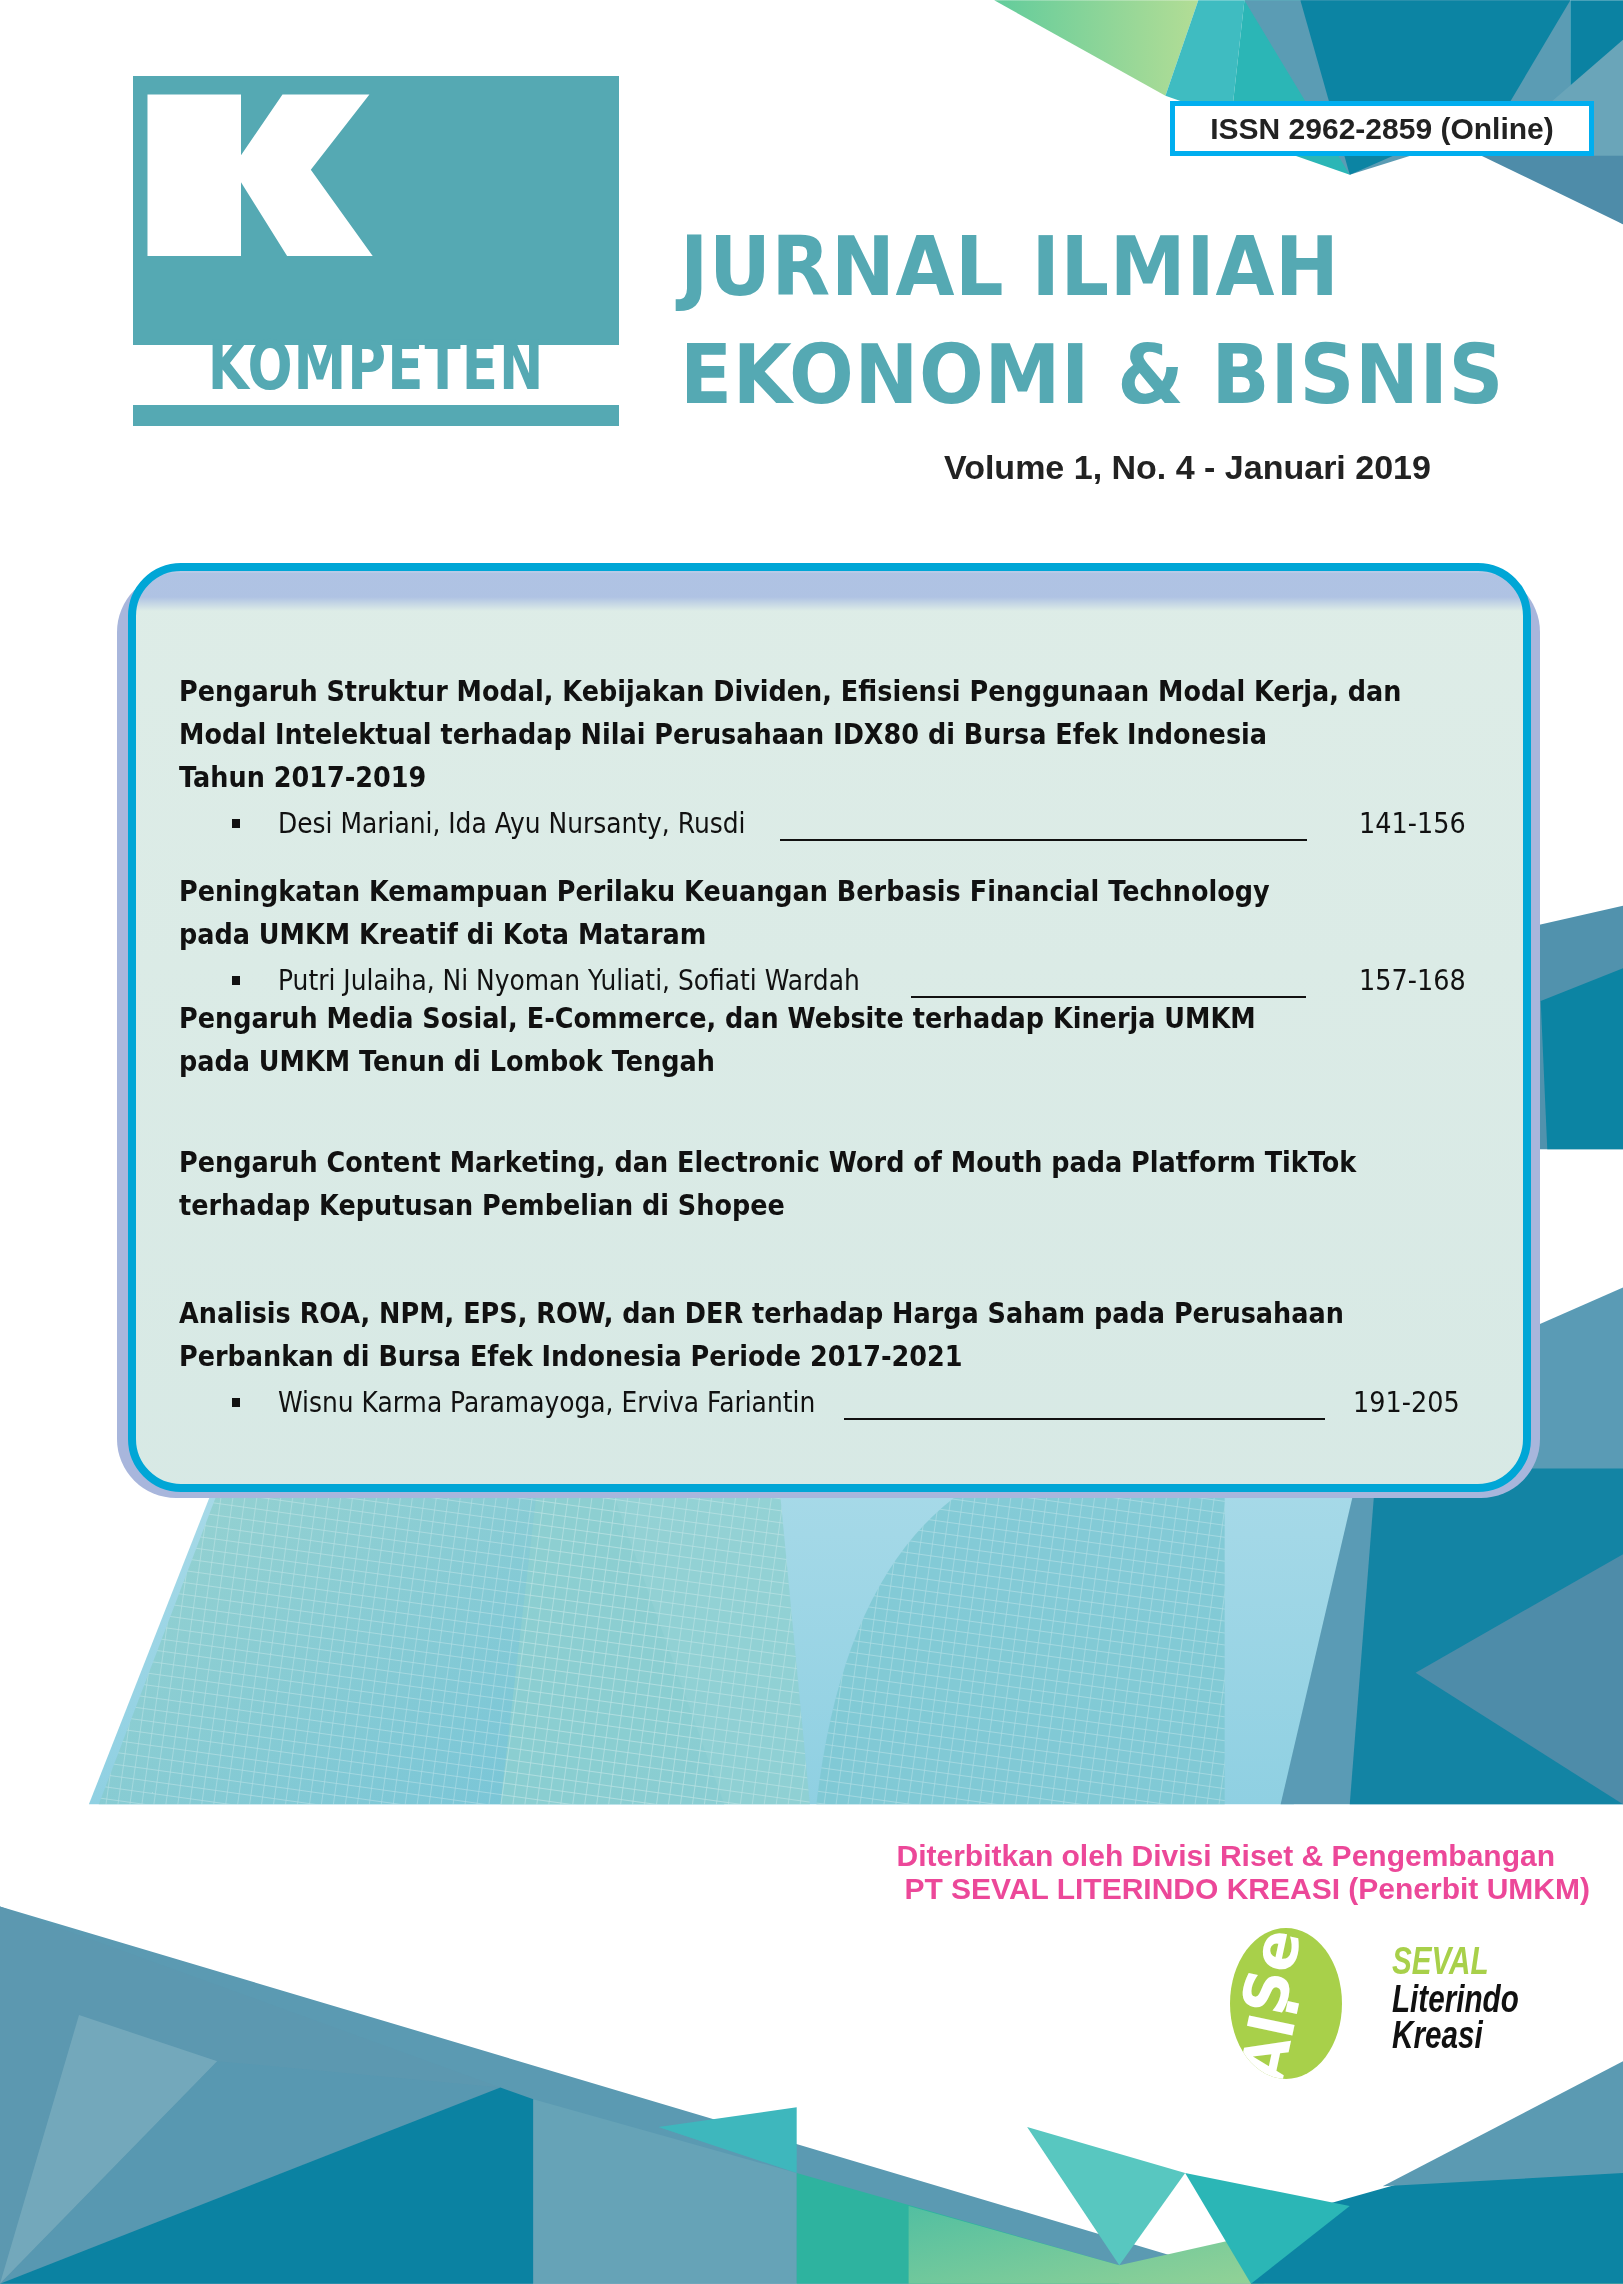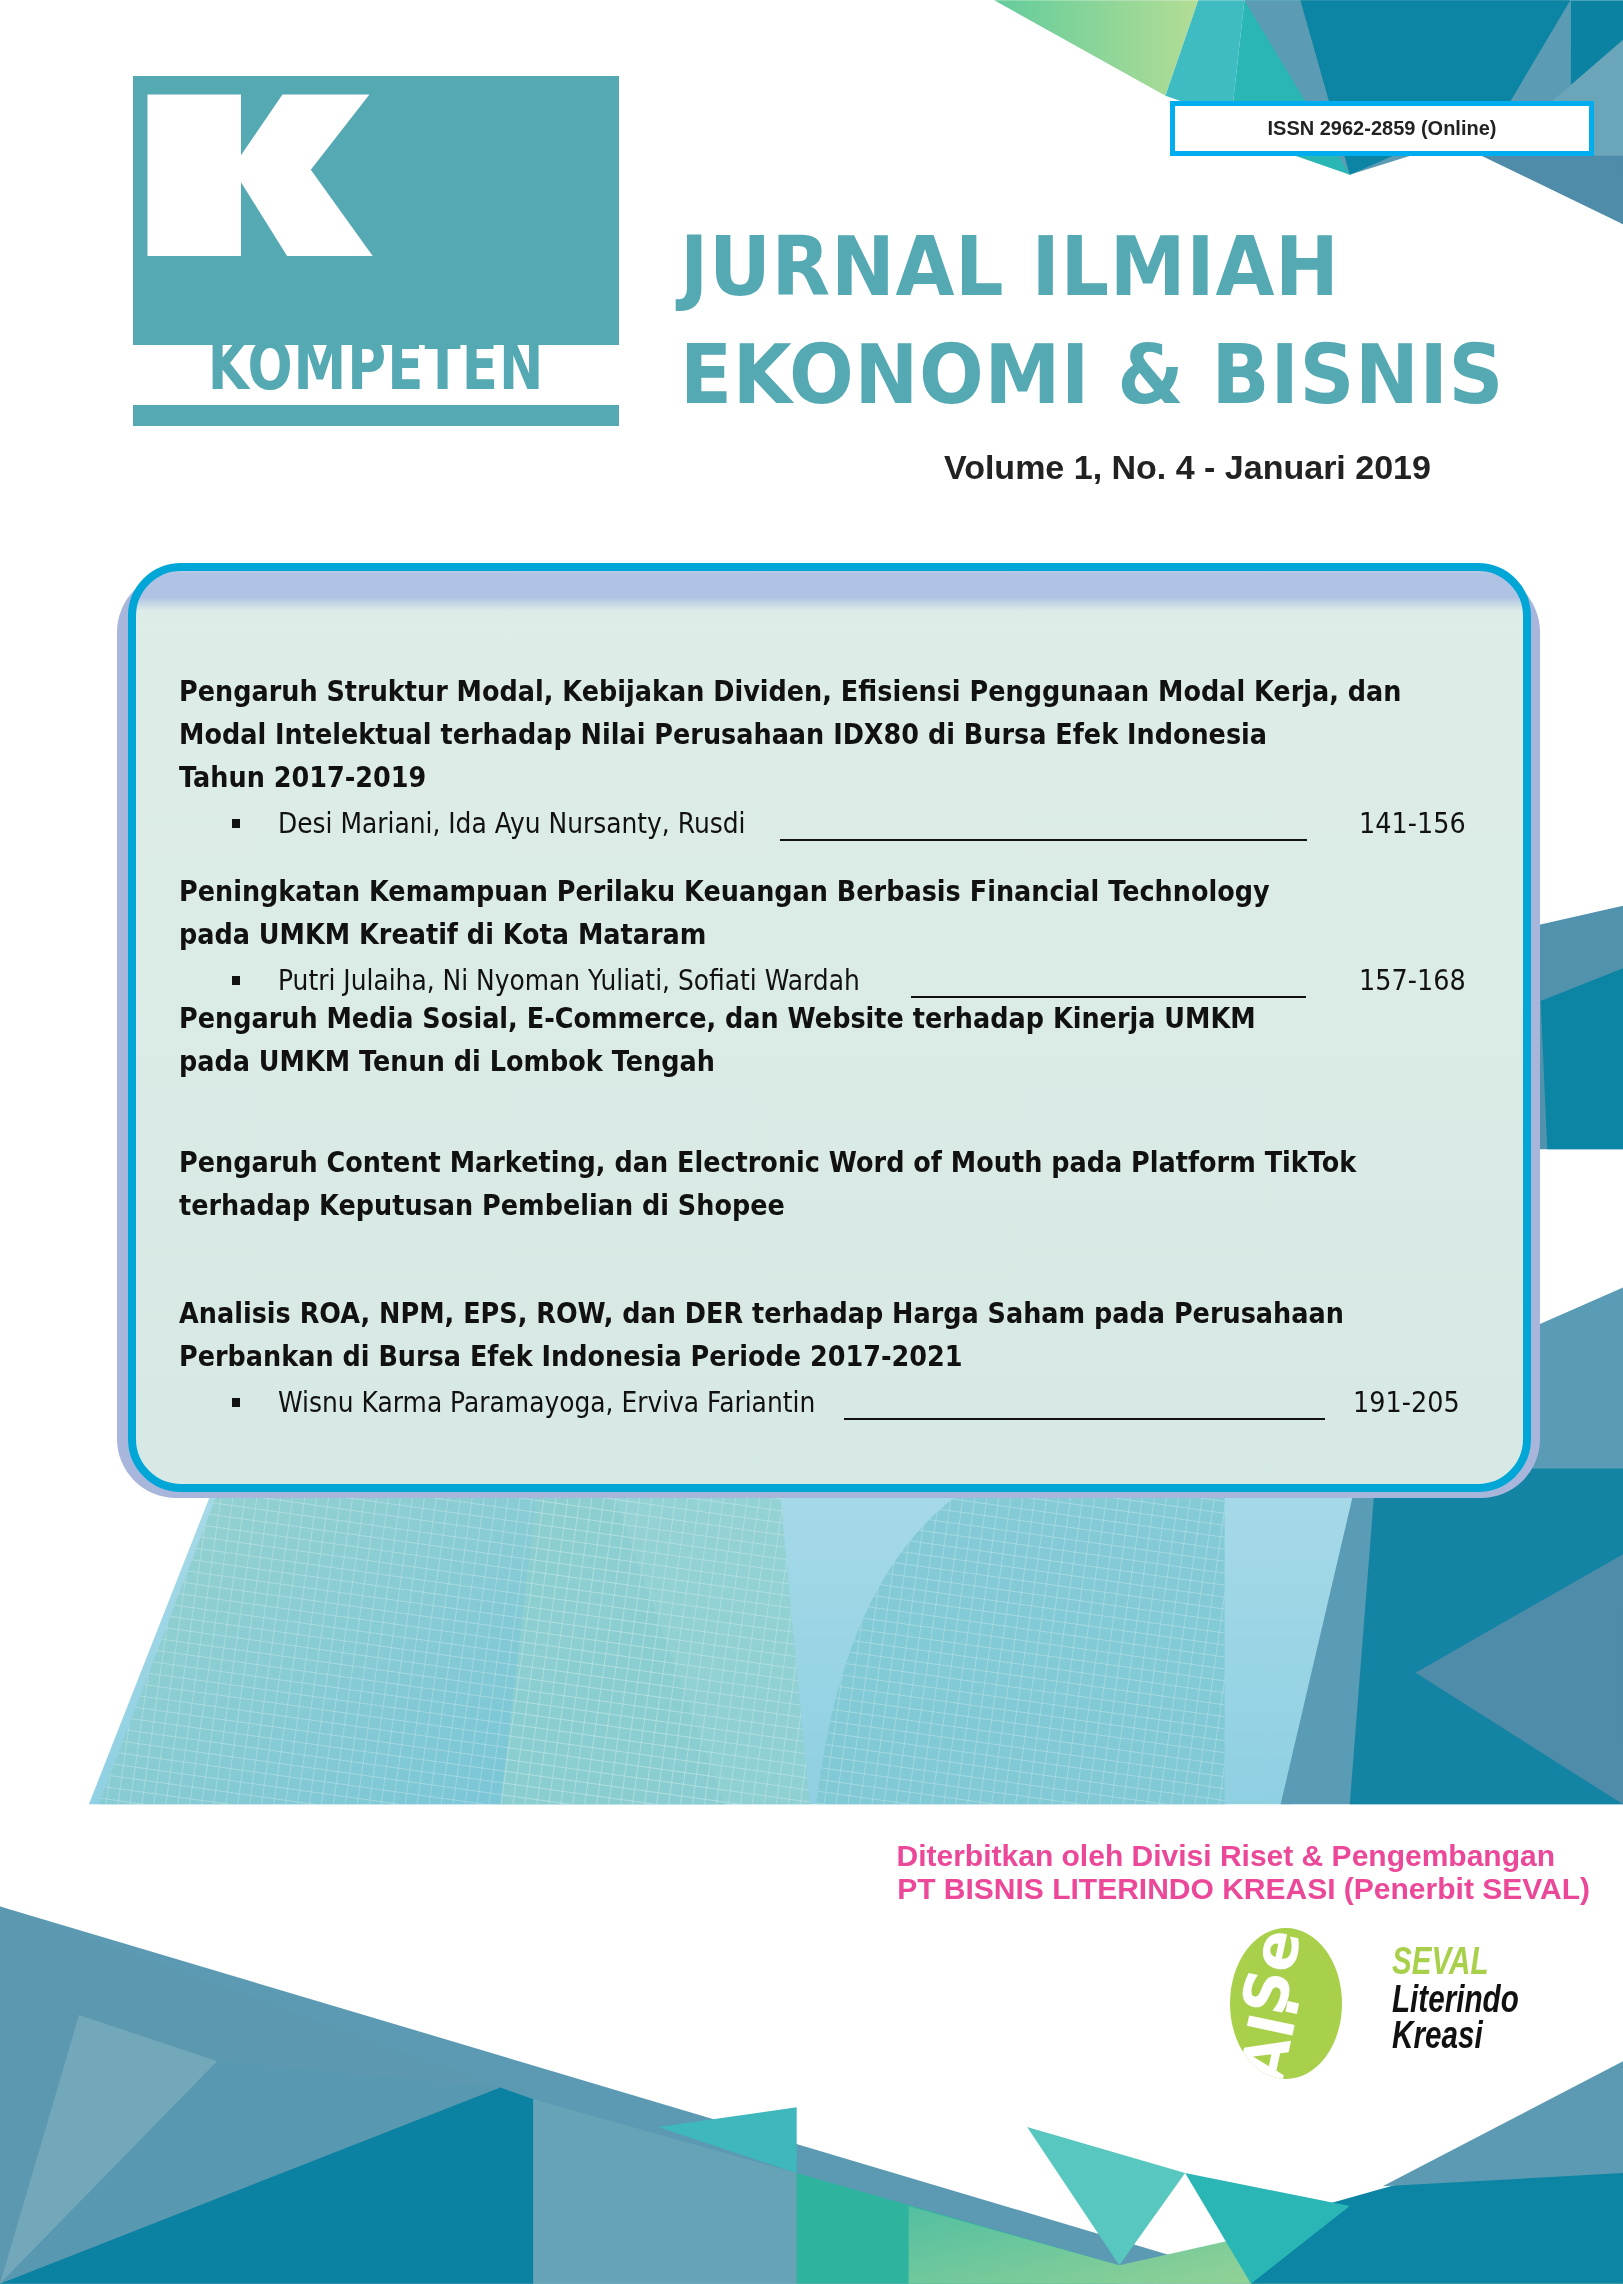--- a/index.html
+++ b/index.html
@@ -26,21 +26,21 @@
     color: #55a9b3; letter-spacing: 1.3px; line-height: 78px;
     transform: scaleX(0.78); transform-origin: center;
   }
   .logo-bar { left: 133px; top: 405px; width: 486px; height: 21px; background: #55a9b3; }
 
   
   .issn {
     left: 1170px; top: 101px; width: 424px; height: 55px;
     border: 5.3px solid #00aeef; background: #ffffff;
     box-sizing: border-box;
-    font-weight: bold; font-size: 20px; color: #222;
+    font-weight: bold; font-size: 30px; color: #222;
     display: flex; align-items: center; justify-content: center;
   }
 
   
   .title {
     left: 680px; font-family: "DejaVu Sans", sans-serif; font-weight: bold;
     color: #55a9b3; font-size: 82px; line-height: 92px; letter-spacing: 0.7px;
     transform: scaleX(0.93); transform-origin: left;
   }
   .title1 { top: 221px; }
@@ -226,21 +226,21 @@
     <div class="toc-author-row">
       <span class="bullet"></span>
       <span class="author">Wisnu Karma Paramayoga, Erviva Fariantin</span>
       <span class="leader" style="left:665px;width:481px;"></span>
       <span class="pages" style="left:1174px;">191-205</span>
     </div>
   </div>
 </div>
 
 <div class="abs pub pub1">Diterbitkan oleh Divisi Riset &amp; Pengembangan</div>
-<div class="abs pub pub2">PT BISNIS LITERINDO KREASI (Penerbit SEVAL)</div>
+<div class="abs pub pub2">PT SEVAL LITERINDO KREASI (Penerbit UMKM)</div>
 
 <div class="abs seval-circle">
   <span class="seval-glyph" style="left:5.3px;top:6.6px;font-size:61px;transform:rotate(-78deg);transform-origin:40px 40px;">Sev</span>
   <span class="seval-glyph" style="left:2.6px;top:76px;font-size:61px;transform:rotate(-78deg);transform-origin:40px 40px;">Al.</span>
 </div>
 <div class="abs seval-t1">SEVAL</div>
 <div class="abs seval-t2">Literindo</div>
 <div class="abs seval-t3">Kreasi</div>
 
 

